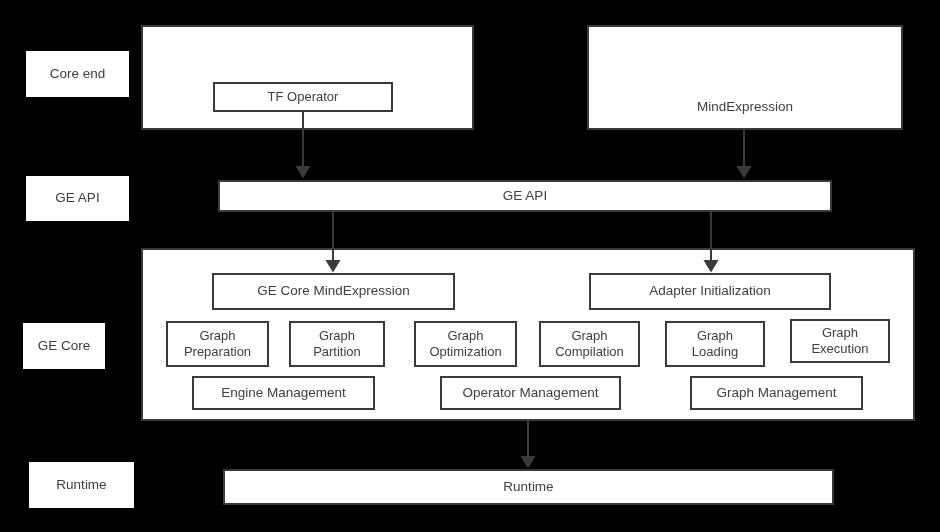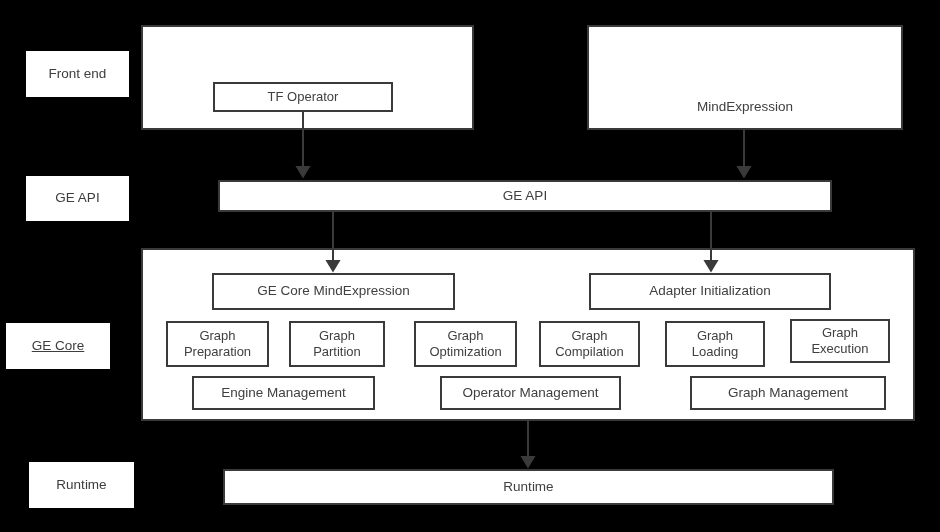--- a/index.html
+++ b/index.html
@@ -67,28 +67,28 @@
     height: 532px;
     pointer-events: none;
   }
 </style>
 </head>
 <body>
 
 <div id="canvas">
 
   <div class="box stage-label" style="left:26px; top:51px; width:103px; height:46px;">
-    <span>Front end</span>
+    <span>Core end</span>
   </div>
 
   <div class="box stage-label" style="left:26px; top:176px; width:103px; height:45px;">
     <span>GE API</span>
   </div>
 
-  <div class="box stage-label" style="left:6px; top:323px; width:104px; height:46px;text-decoration:underline;">
+  <div class="box stage-label" style="left:23px; top:323px; width:82px; height:46px;">
     <span>GE Core</span>
   </div>
 
   <div class="box stage-label" style="left:29px; top:462px; width:105px; height:46px;">
     <span>Runtime</span>
   </div>
 
   <div class="box group" style="left:141px; top:25px; width:333px; height:105px;">
     <div class="group-title" style="top:56px;">Tensorflow</div>
   </div>
@@ -137,21 +137,21 @@
     <span>Graph
 Execution</span>
   </div>
 
   <div class="box wide-leaf" style="left:440px; top:376px; width:181px; height:34px;">
     <span>Operator Management</span>
   </div>
   <div class="box wide-leaf" style="left:192px; top:376px; width:183px; height:34px;">
     <span>Engine Management</span>
   </div>
-  <div class="box wide-leaf" style="left:690px; top:376px; width:196px; height:34px;">
+  <div class="box wide-leaf" style="left:690px; top:376px; width:173px; height:34px;">
     <span>Graph Management</span>
   </div>
 
   <div class="box bar" style="left:223px; top:469px; width:611px; height:36px;">
     <span>Runtime</span>
   </div>
 
   <svg id="arrows" viewBox="0 0 940 532">
     <defs>
       <marker id="ah" markerWidth="9" markerHeight="9" refX="3.2" refY="4.5" orient="auto" markerUnits="strokeWidth">

